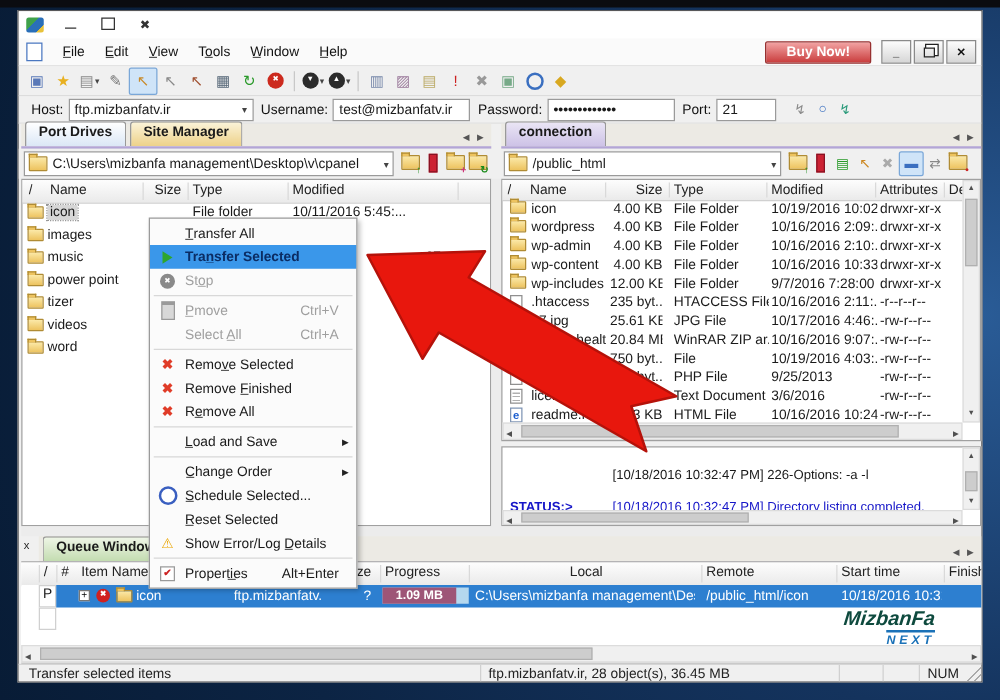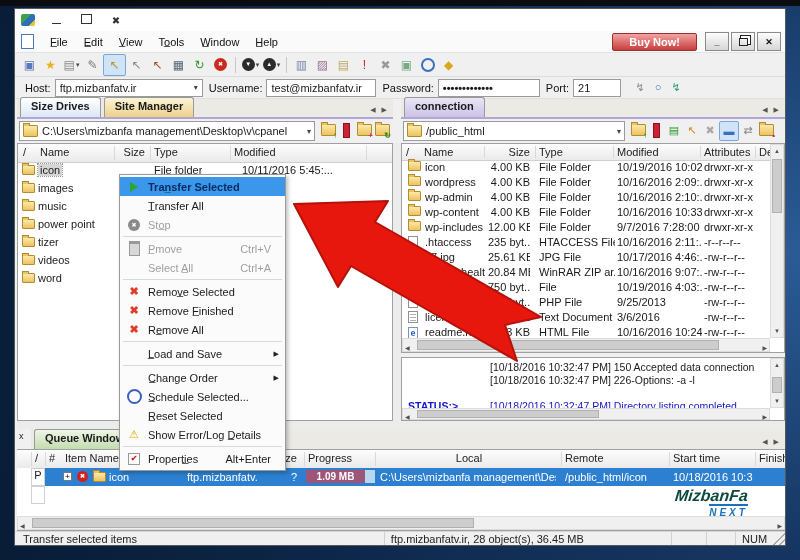--- a/index.html
+++ b/index.html
@@ -223,21 +223,21 @@
     <span class="hlabel">Port:</span>
     <span class="hinput" style="width:38px">21</span>
     <span id="hosticons" style="display:flex;margin-left:10px">
           <span class="hicon" style="color: rgb(138, 138, 138);">↯</span>
           <span class="hicon" style="color: rgb(58, 111, 192);">○</span>
           <span class="hicon" style="color: rgb(42, 154, 122);">↯</span>
         </span>
   </div>
 
   <div class="tabstrip abs" style="left:2px;top:90px;width:376px">
-    <span class="tab tab-active">Size Drives</span>
+    <span class="tab tab-active">Port Drives</span>
     <span class="tab tab-amber">Site Manager</span>
     <span class="tscroll">◀ ▶</span>
   </div>
   <div class="tabstrip abs" style="left:386px;top:90px;width:384px">
     <span class="tab tab-purp">connection</span>
     <span class="tscroll">◀ ▶</span>
   </div>
 
   <div class="pathrow abs" style="left:0;top:110px;width:770px"></div>
   <div class="combo abs" style="left:4px;top:112px;width:296px">
@@ -302,21 +302,21 @@
       <span class="cell" style="left:22px">Name</span>
       <span class="cell" style="left:100px;width:27px;text-align:right">Size</span>
       <span class="cell" style="left:136px">Type</span>
       <span class="cell" style="left:216px">Modified</span>
       <span class="hsep" style="left:96px"></span>
           <span class="hsep" style="left:132px"></span>
           <span class="hsep" style="left:212px"></span>
           <span class="hsep" style="left:348px"></span>
     </div>
     <div class="abs" style="left:0;top:18px;right:0;bottom:0" id="leftlist">
-          <div class="abs" style="left: 0px; right: 0px; height: 18px; top: 0px;"><span class="fi fi-folder abs" style="left: 4px; top: 3px;"></span><span class="selrow abs" style="left: 20px; top: 2px; white-space: nowrap;">icon</span><span class="cell" style="left: 136px;">File folder</span><span class="cell" style="left: 224px; width: 131px;">10/11/2016 5:45:...</span></div>
+          <div class="abs" style="left: 0px; right: 0px; height: 18px; top: 0px;"><span class="fi fi-folder abs" style="left: 4px; top: 3px;"></span><span class="selrow abs" style="left: 20px; top: 2px; white-space: nowrap;">icon</span><span class="cell" style="left: 136px;">File folder</span><span class="cell" style="left: 216px; width: 131px;">10/11/2016 5:45:...</span></div>
           <div class="abs" style="left: 0px; right: 0px; height: 18px; top: 18px;"><span class="fi fi-folder abs" style="left: 4px; top: 3px;"></span><span class="abs" style="left: 20px; top: 2px; white-space: nowrap;">images</span><span class="cell" style="left: 136px;"></span><span class="cell" style="left: 216px; width: 131px; text-align: left; margin-top: 21px;">47:...</span></div>
           <div class="abs" style="left: 0px; right: 0px; height: 18px; top: 36px;"><span class="fi fi-folder abs" style="left: 4px; top: 3px;"></span><span class="abs" style="left: 20px; top: 2px; white-space: nowrap;">music</span><span class="cell" style="left: 136px;"></span><span class="cell" style="left: 216px; width: 131px; text-align: right;">07:...</span></div>
           <div class="abs" style="left: 0px; right: 0px; height: 18px; top: 54px;"><span class="fi fi-folder abs" style="left: 4px; top: 3px;"></span><span class="abs" style="left: 20px; top: 2px; white-space: nowrap;">power point</span><span class="cell" style="left: 136px;"></span><span class="cell" style="left: 216px; width: 131px; text-align: right;">07:...</span></div>
           <div class="abs" style="left: 0px; right: 0px; height: 18px; top: 72px;"><span class="fi fi-folder abs" style="left: 4px; top: 3px;"></span><span class="abs" style="left: 20px; top: 2px; white-space: nowrap;">tizer</span><span class="cell" style="left: 136px;"></span><span class="cell" style="left: 216px; width: 131px; text-align: right;"></span></div>
           <div class="abs" style="left: 0px; right: 0px; height: 18px; top: 90px;"><span class="fi fi-folder abs" style="left: 4px; top: 3px;"></span><span class="abs" style="left: 20px; top: 2px; white-space: nowrap;">videos</span><span class="cell" style="left: 136px;"></span><span class="cell" style="left: 216px; width: 131px; text-align: right;">07:...</span></div>
           <div class="abs" style="left: 0px; right: 0px; height: 18px; top: 108px;"><span class="fi fi-folder abs" style="left: 4px; top: 3px;"></span><span class="abs" style="left: 20px; top: 2px; white-space: nowrap;">word</span><span class="cell" style="left: 136px;"></span><span class="cell" style="left: 216px; width: 131px; text-align: right;"></span></div>
         </div>
   </div>
 
   <div class="abs" style="left:378px;top:134px;width:8px;height:278px;background:#ececec"></div>
@@ -359,24 +359,20 @@
 
     <div class="sb abs" style="left:0;bottom:0;right:14px;height:14px">
       <span class="sbarr" style="left:2px;top:3px">◀</span>
       <div class="sbthumb" style="top:1px;bottom:1px;left:14px;width:300px"></div>
       <span class="sbarr" style="right:2px;top:3px">▶</span>
     </div>
   </div>
 
   <div class="pane abs" style="left:386px;top:348px;width:384px;height:64px">
     <div class="abs" style="left:0;top:0;right:14px;bottom:12px;overflow:hidden" id="loglines">
-          <div class="logline" style="top: 3px; color: rgb(26, 26, 26);">
-            <span class="abs" style="left: 6px; font-weight: bold;"></span>
-            <span class="abs" style="left: 88px;">[10/18/2016 10:32:47 PM] 150 Accepted data connection</span>
-          </div>
           <div class="logline" style="top: 16px; color: rgb(26, 26, 26);">
             <span class="abs" style="left: 6px; font-weight: bold;"></span>
             <span class="abs" style="left: 88px;">[10/18/2016 10:32:47 PM] 226-Options: -a -l</span>
           </div>
           <div class="logline" style="top: 29px; color: rgb(26, 26, 26);">
             <span class="abs" style="left: 6px; font-weight: bold;"></span>
             <span class="abs" style="left: 88px; margin-top: 24px;">226 30 matches total</span>
           </div>
           <div class="logline" style="top: 42px; color: rgb(22, 22, 200);">
             <span class="abs" style="left: 6px; font-weight: bold;">STATUS:&gt;</span>
@@ -447,30 +443,30 @@
   <div class="statusbar abs">
     <span style="padding:8px 8px;width:372px;box-sizing:border-box;white-space:nowrap;overflow:hidden">Transfer selected items</span>
     <span class="spanel" style="width:290px;box-sizing:border-box;overflow:hidden">ftp.mizbanfatv.ir, 28 object(s), 36.45 MB</span>
     <span class="spanel" style="width:22px"></span>
     <span class="spanel" style="width:16px"></span>
     <span class="spanel">NUM</span>
     <span class="grip"></span>
   </div>
 
   <div id="ctxmenu" class="abs">
-        <div class="mrow hl">
-          <span class="mic">
-            <span class="mi-play"></span>
-          </span>
-          <span class="mlabel">Tran̲sfer Selected</span>
-          <span class="marr"></span>
-        </div>
         <div class="mrow">
           <span class="mic"></span>
           <span class="mlabel">T̲ransfer All</span>
+          <span class="marr"></span>
+        </div>
+        <div class="mrow hl">
+          <span class="mic">
+            <span class="mi-play"></span>
+          </span>
+          <span class="mlabel">Tran̲sfer Selected</span>
           <span class="marr"></span>
         </div>
         <div class="mrow dis">
           <span class="mic">
             <span class="mi-stop">✖</span>
           </span>
           <span class="mlabel">Sto̲p</span>
           <span class="marr"></span>
         </div>
         <div class="msep"></div>

